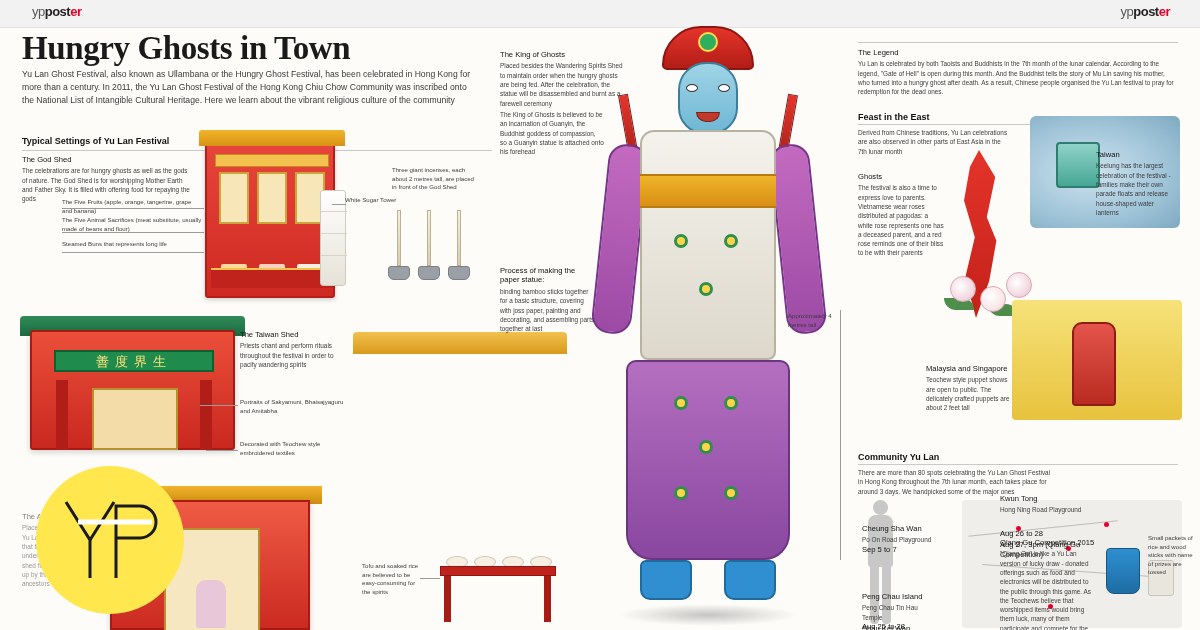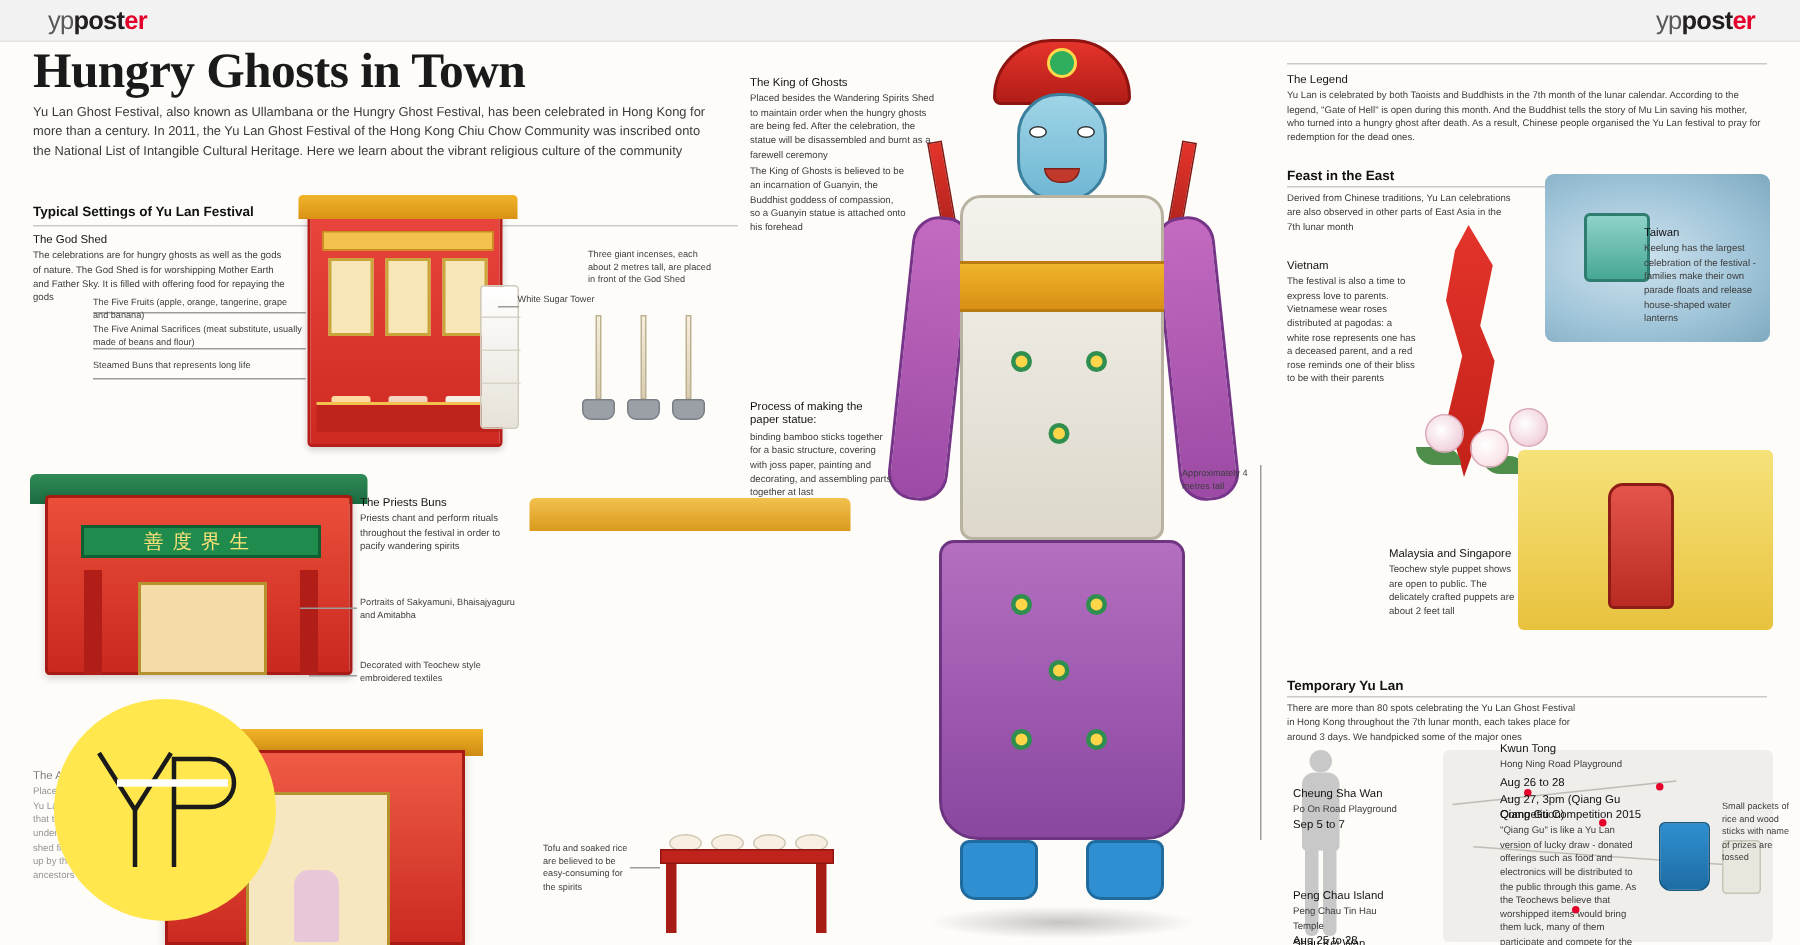--- a/index.html
+++ b/index.html
@@ -9,21 +9,21 @@
     font-family:"Liberation Sans", sans-serif;
     background:#ffffff; color:#231f20;
   }
   .poster { position:relative; width:1200px; height:630px; background:#fdfcf9; }
 
   
   .topbar {
     position:absolute; left:0; top:0; width:1200px; height:28px;
     background:#f2f2f2; border-bottom:1px solid #e2e2e2;
   }
-  .logo { position:absolute; font-size:17px; font-weight:400; letter-spacing:-0.5px; color:#58595b; }
+  .logo { position:absolute; font-size:13px; font-weight:400; letter-spacing:-0.5px; color:#58595b; }
   .logo .b { font-weight:700; color:#231f20; }
   .logo .r { font-weight:700; color:#e4002b; }
   .logo-left { left:32px; top:4px; }
   .logo-right { right:30px; top:4px; }
 
   
   .headline {
     position:absolute; left:22px; top:30px; width:470px;
     font-family:"Liberation Serif", serif;
     font-size:33px; font-weight:700; letter-spacing:-0.4px; color:#1a1a1a;
@@ -227,21 +227,21 @@
   <div class="ps-roof" style="position:absolute;left:20px;top:316px;width:225px;height:20px;background:linear-gradient(#2e8b57,#1c6b40);border-radius:4px 4px 0 0;"></div>
   <div class="priestshed">
     <div class="ps-plaque">
         <span>善度界生</span>
       </div>
     <div class="ps-col" style="left:24px;"></div>
     <div class="ps-col" style="left:168px;"></div>
     <div class="ps-door"></div>
   </div>
   <div class="blk" style="left:240px; top:330px; width:108px;">
-    <h4>The Priests Buns</h4>
+    <h4>The Taiwan Shed</h4>
     <p>Priests chant and perform rituals throughout the festival in order to pacify wandering spirits</p>
   </div>
   <div class="leader" style="left:200px; top:405px; width:38px;"></div>
   <div class="callout" style="left:240px; top:398px; width:104px;">Portraits of Sakyamuni, Bhaisajyaguru and Amitabha</div>
   <div class="leader" style="left:206px; top:450px; width:32px;"></div>
   <div class="callout" style="left:240px; top:440px; width:100px;">Decorated with Teochew style embroidered textiles</div>
 
   <div class="as-roof" style="position:absolute;left:98px;top:486px;width:224px;height:18px;background:linear-gradient(#f0b429,#cf8c12);"></div>
   <div class="ancshed">
     <div class="as-door"></div>
@@ -328,60 +328,60 @@
 
   <div class="taiwan-art"></div>
   <div class="taiwan-lantern"></div>
   <div class="blk" style="left:1096px; top:150px; width:76px;">
     <h4>Taiwan</h4>
     <p>Keelung has the largest celebration of the festival - families make their own parade floats and release house-shaped water lanterns</p>
   </div>
 
   <div class="vietnam"></div>
   <div class="blk" style="left:858px; top:172px; width:86px;">
-    <h4>Vietnam</h4>
+    <h4>Ghosts</h4>
     <p>The festival is also a time to express love to parents. Vietnamese wear roses distributed at pagodas: a white rose represents one has a deceased parent, and a red rose reminds one of their bliss to be with their parents</p>
   </div>
 
   <div class="roses">
     <div class="rose-leaf" style="left:4px; top:30px;"></div>
     <div class="rose-leaf" style="left:48px; top:36px;"></div>
     <div class="rose" style="left:10px; top:8px;"></div>
     <div class="rose" style="left:40px; top:18px; background:radial-gradient(circle at 40% 40%, #fff, #fbe7ea 60%, #f0c6cf);"></div>
     <div class="rose" style="left:66px; top:4px;"></div>
   </div>
 
   <div class="malaysia-art"></div>
   <div class="puppet"></div>
   <div class="blk" style="left:926px; top:364px; width:90px;">
     <h4>Malaysia and Singapore</h4>
     <p>Teochew style puppet shows are open to public. The delicately crafted puppets are about 2 feet tall</p>
   </div>
 
-  <div class="sect-title" style="left:858px; top:452px;">Temporary Yu Lan</div>
+  <div class="sect-title" style="left:858px; top:452px;">Community Yu Lan</div>
   <div class="rule" style="left:858px; top:464px; width:320px;"></div>
   <div class="blk" style="left:858px; top:468px; width:196px;">
     <p>There are more than 80 spots celebrating the Yu Lan Ghost Festival in Hong Kong throughout the 7th lunar month, each takes place for around 3 days. We handpicked some of the major ones</p>
   </div>
 
   <div class="map">
     <div class="map-land"></div>
     <div class="map-line" style="left:6px; top:28px; width:150px; transform:rotate(-6deg);"></div>
     <div class="map-line" style="left:20px; top:70px; width:170px; transform:rotate(4deg);"></div>
     <div class="map-dot" style="left:54px; top:26px;"></div>
     <div class="map-dot" style="left:104px; top:46px;"></div>
     <div class="map-dot" style="left:142px; top:22px;"></div>
     <div class="map-dot" style="left:150px; top:62px;"></div>
     <div class="map-dot" style="left:86px; top:104px;"></div>
   </div>
 
   <div class="blk" style="left:1000px; top:494px; width:90px;">
     <h4>Kwun Tong</h4>
     <p>Hong Ning Road Playground</p>
-    <h4 style="margin-top:2px;">Aug 26 to 28</h4>
+    <h4 style="margin-top:14px;">Aug 26 to 28</h4>
     <h4>Aug 27, 3pm (Qiang Gu Competition)</h4>
   </div>
 
   <div class="blk" style="left:1000px; top:538px; width:96px;">
     <h4>Qiang Gu Competition 2015</h4>
     <p>"Qiang Gu" is like a Yu Lan version of lucky draw - donated offerings such as food and electronics will be distributed to the public through this game. As the Teochews believe that worshipped items would bring them luck, many of them participate and compete for the prizes</p>
   </div>
 
   <div class="map-bag"></div>
   <div class="map-pack"></div>

